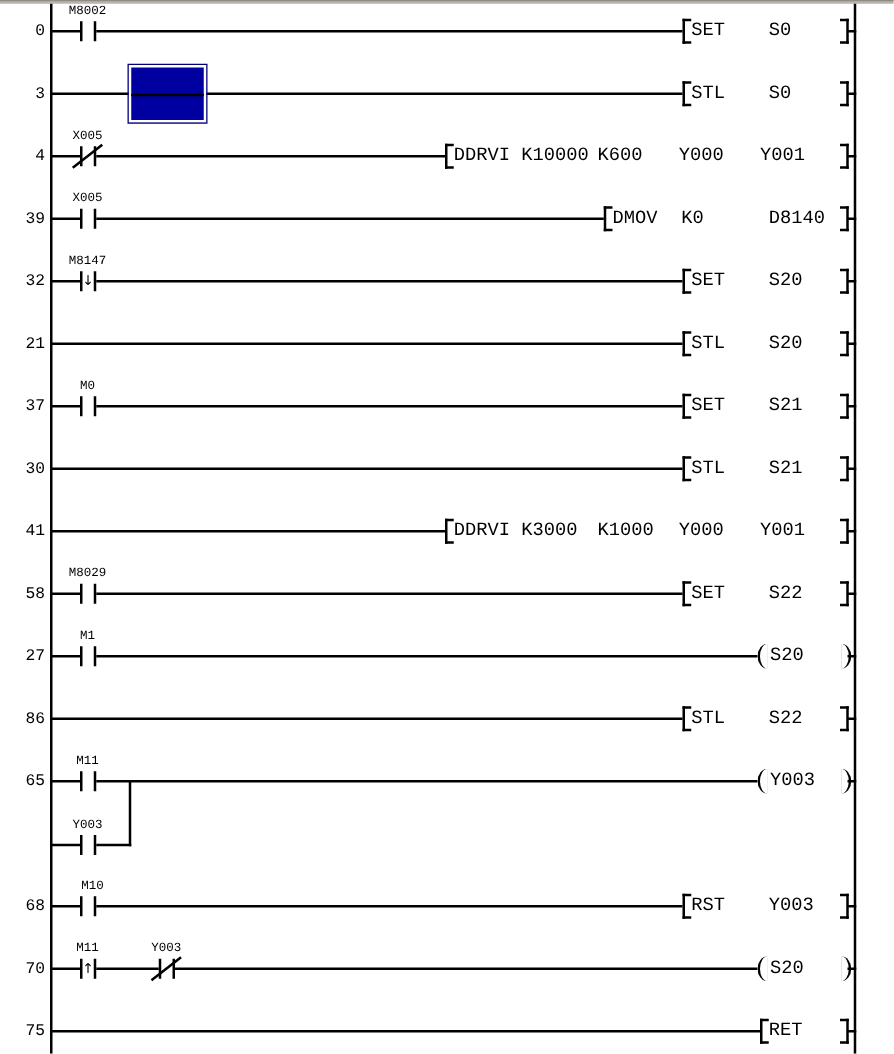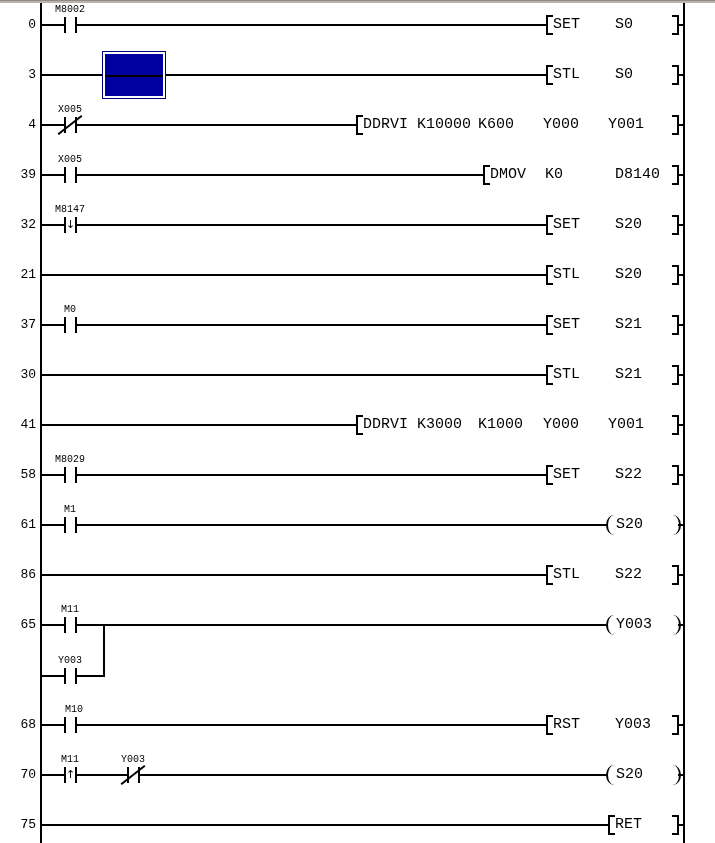--- a/index.html
+++ b/index.html
@@ -165,21 +165,21 @@
     <span class="lbl" style="left:40px">M8029</span>
     <div class="ct"></div>
     <div class="bl" style="left:546px"></div>
     <span class="tok" style="left:553px">SET</span>
     <span class="tok" style="left:615px">S22</span>
     <div class="br"></div>
     <div class="tick"></div>
   </div>
 
   <div class="rung" style="top:500px">
-    <span class="step">61</span>
+    <span class="step">27</span>
     <div class="hl" style="left:40px;width:566px"></div>
     <span class="lbl" style="left:40px">M1</span>
     <div class="ct"></div>
     <div class="po"></div>
     <span class="tok" style="left:616px">S20</span>
     <div class="pc"></div>
     <div class="tick"></div>
   </div>
 
   <div class="rung" style="top:550px">

